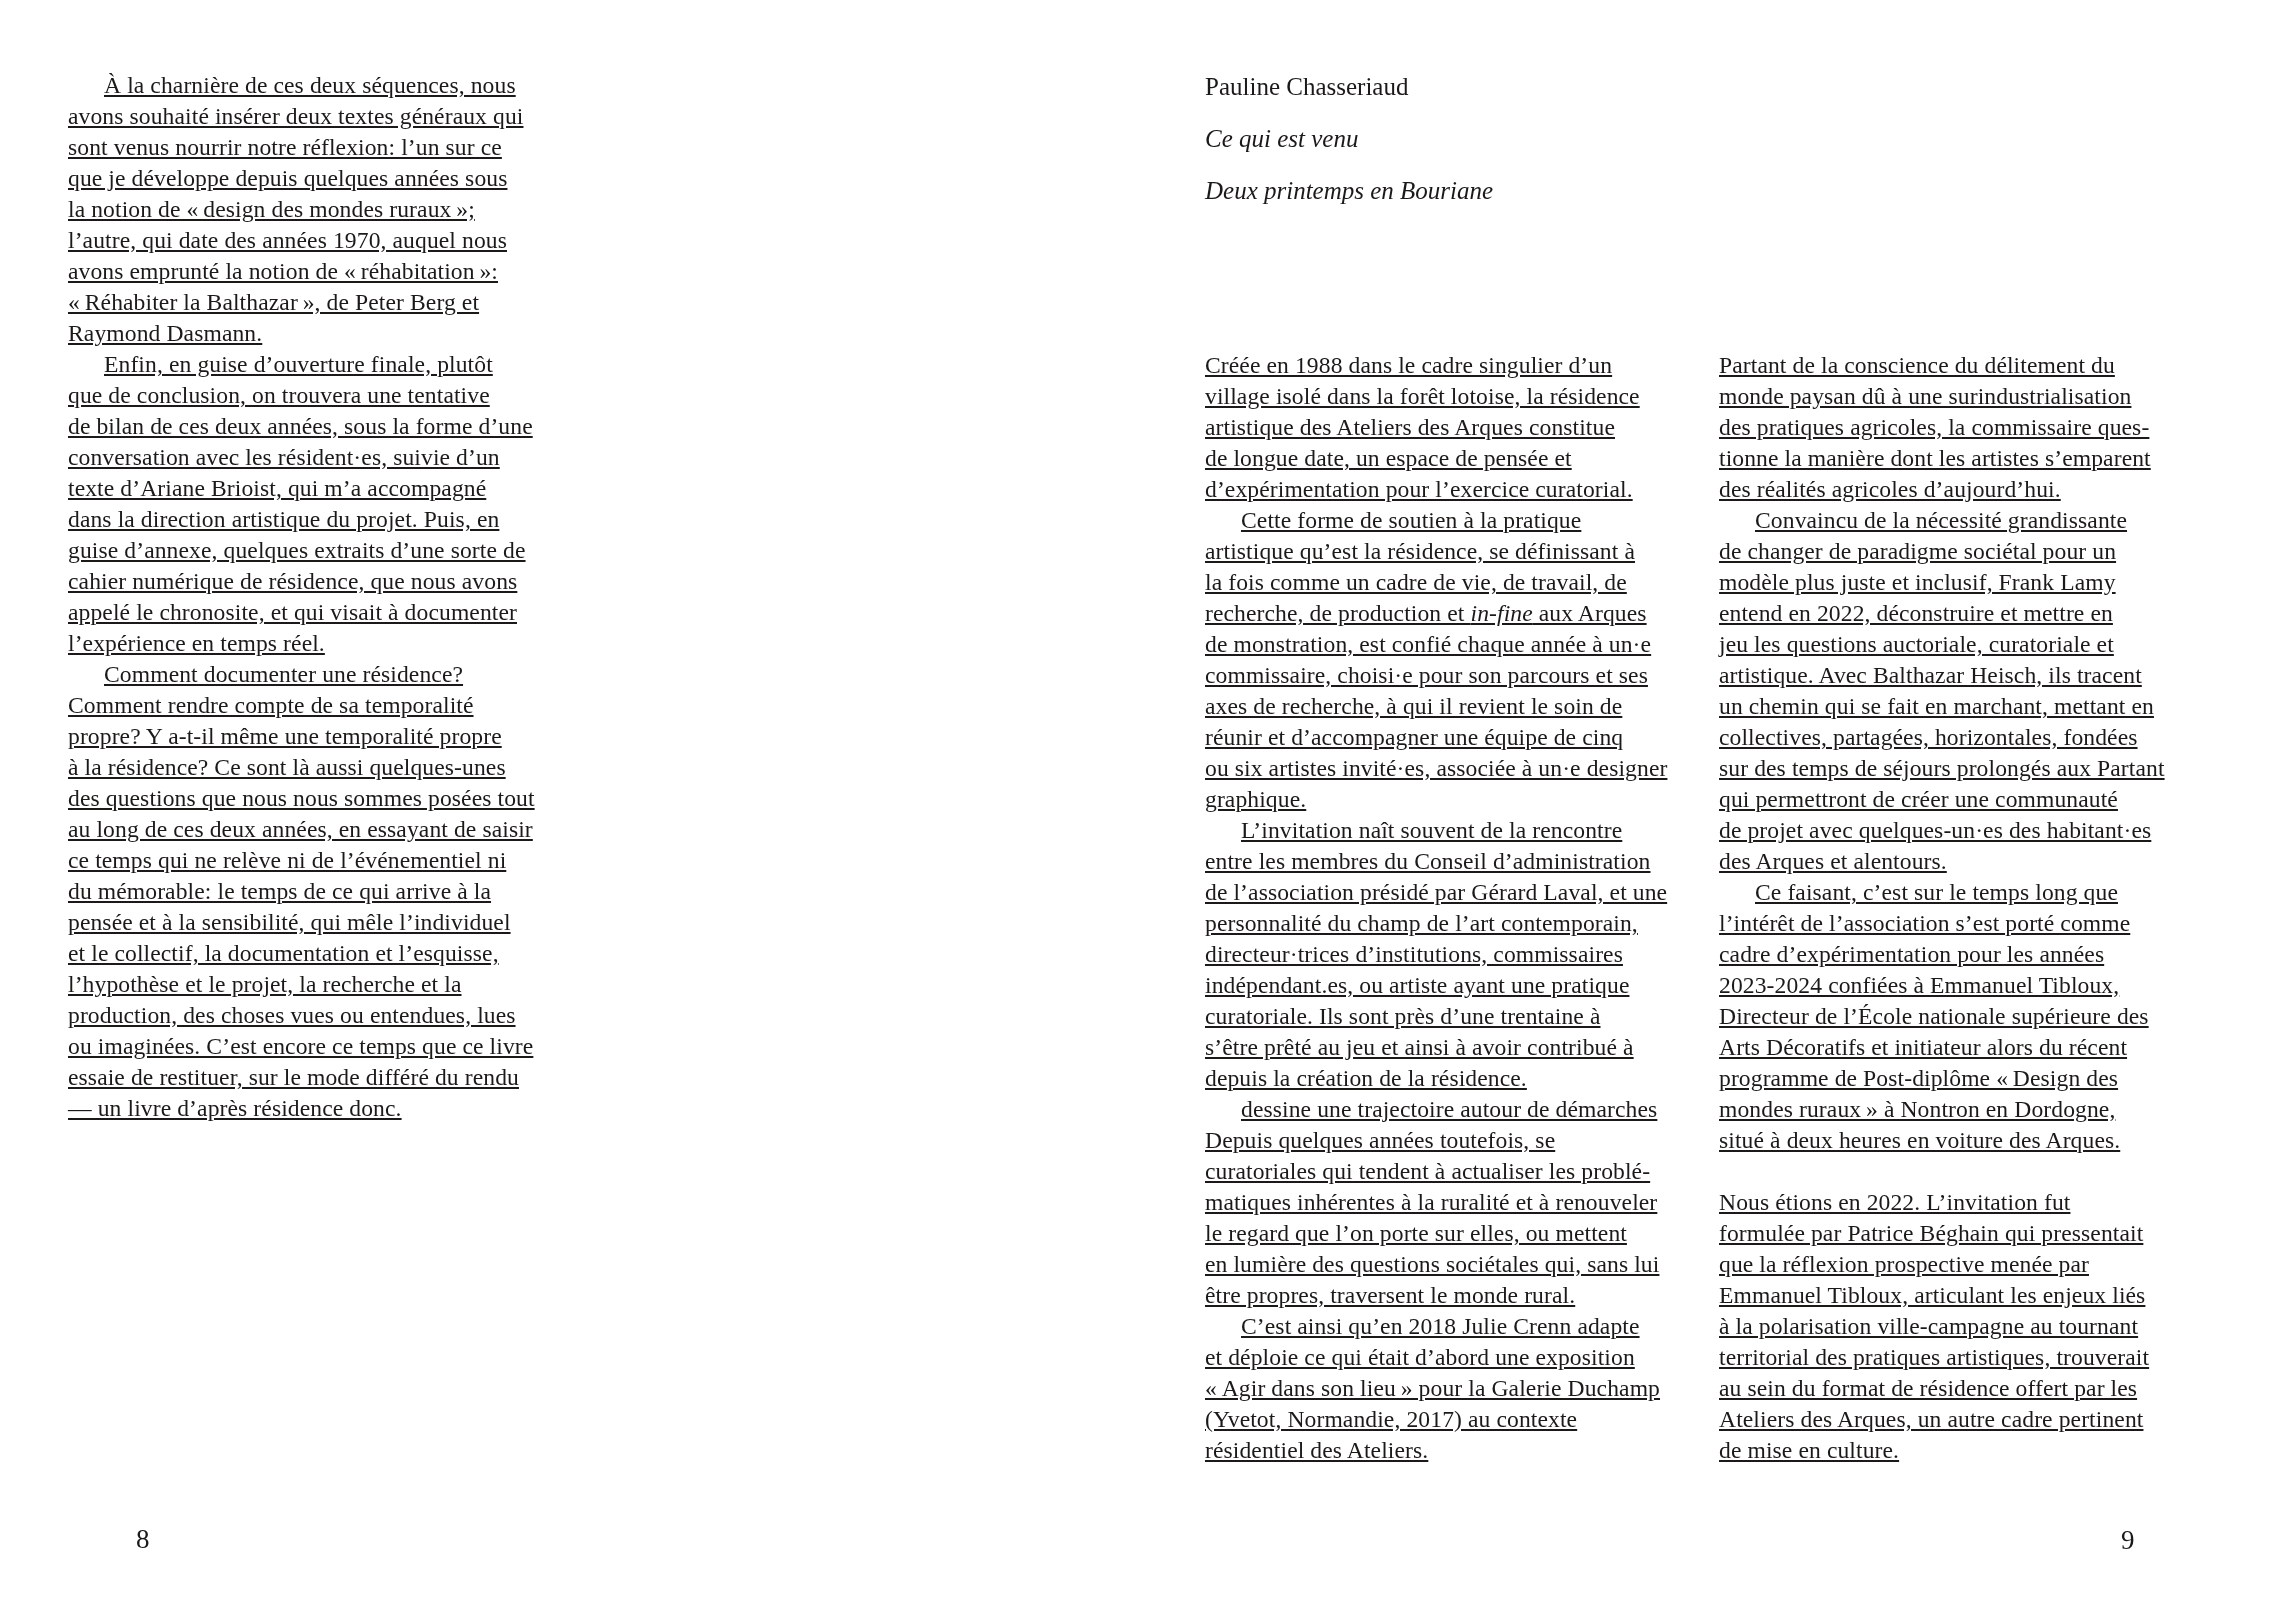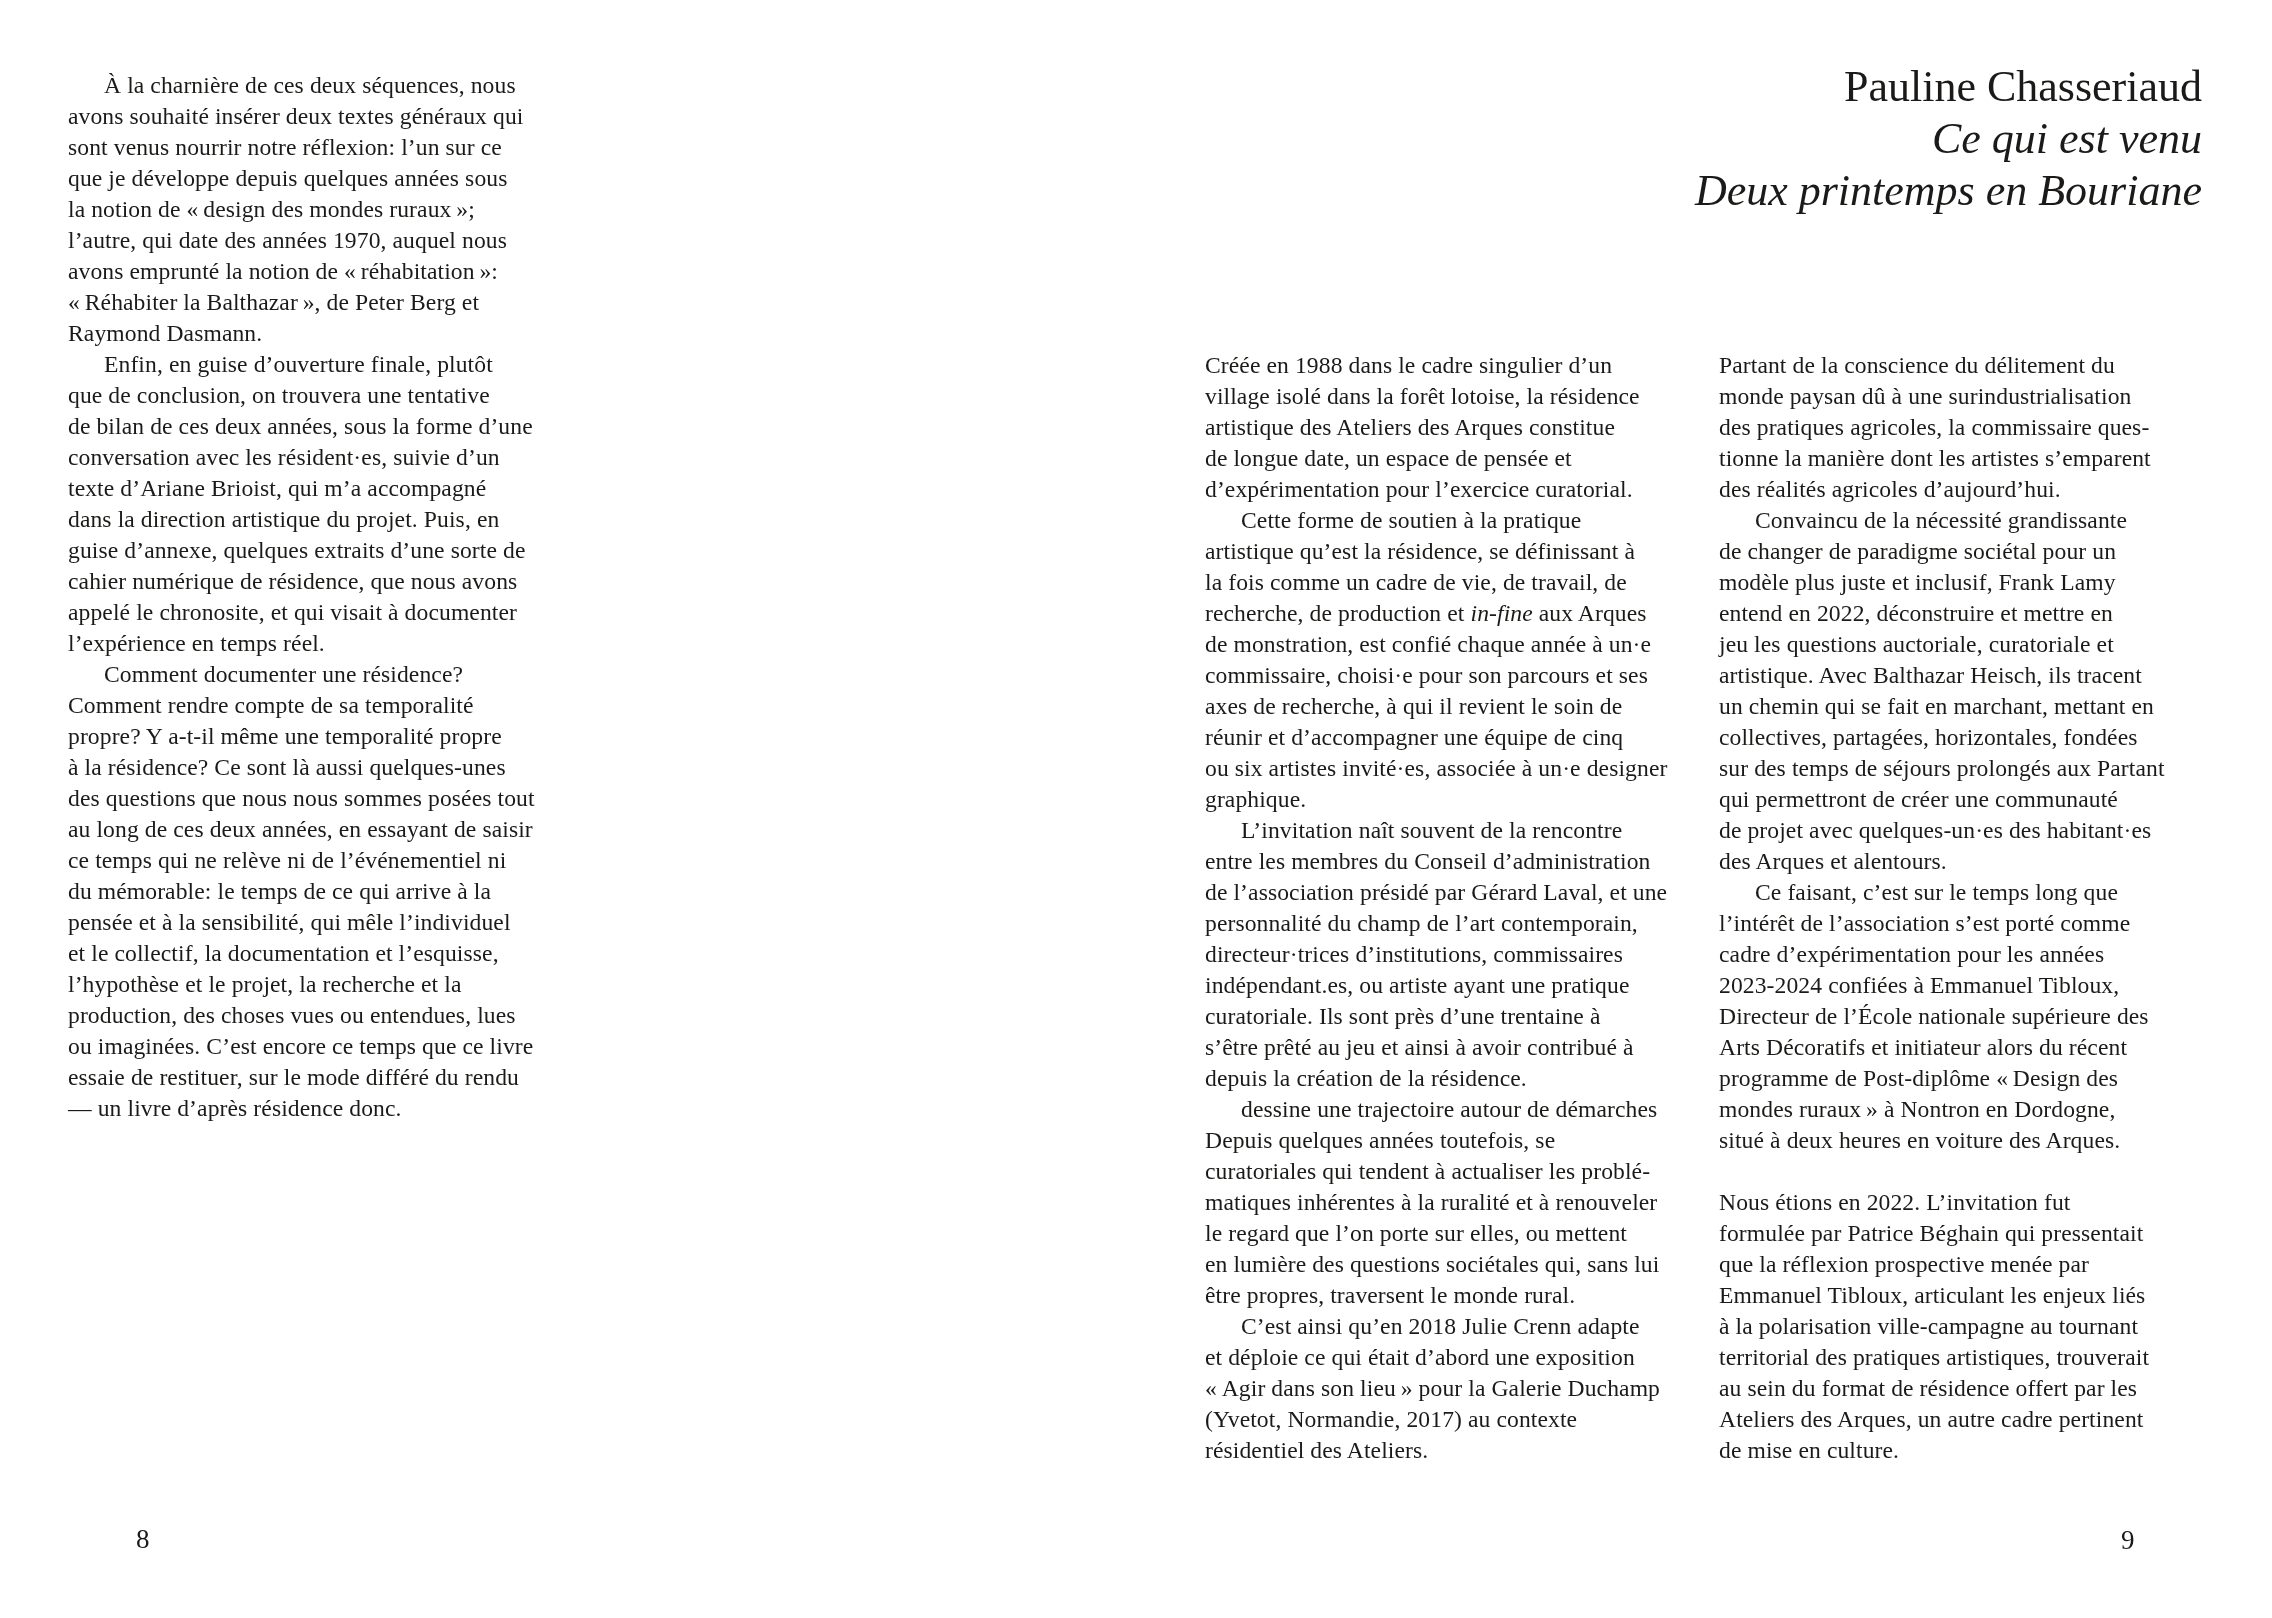--- a/index.html
+++ b/index.html
@@ -25,34 +25,34 @@
     font-size: 23.6px;
     line-height: 31px;
     letter-spacing: 0.1px;
     white-space: nowrap;
   }
   .col-left { left: 68px;  top: 70px;  width: 494px; }
   
   .col-r1   { left: 69px;  top: 350px; width: 494px; }
   .col-r2   { left: 583px; top: 350px; width: 494px; }
 
-  .para { margin: 0; }
+  .para { margin: 0; text-decoration: underline; }
   .para.indent .line:first-child { text-indent: 36px; }
   .para.space-before { margin-top: 31px; }
   .line { height: 31px; }
 
   .italic { font-style: italic; }
 
   .chapter-title {
     position: absolute;
     left: 69px;
     top: 61px;
     width: 997px;
-    text-align: right;
-    font-size: 44px;
+    text-align: left;
+    font-size: 25px;
     line-height: 52px;
   }
 
   .folio {
     position: absolute;
     font-size: 27px;
     line-height: 27px;
   }
   .folio-left  { left: 136px; top: 1526px; }   
   .folio-right { left: 985px; top: 1527px; }  

